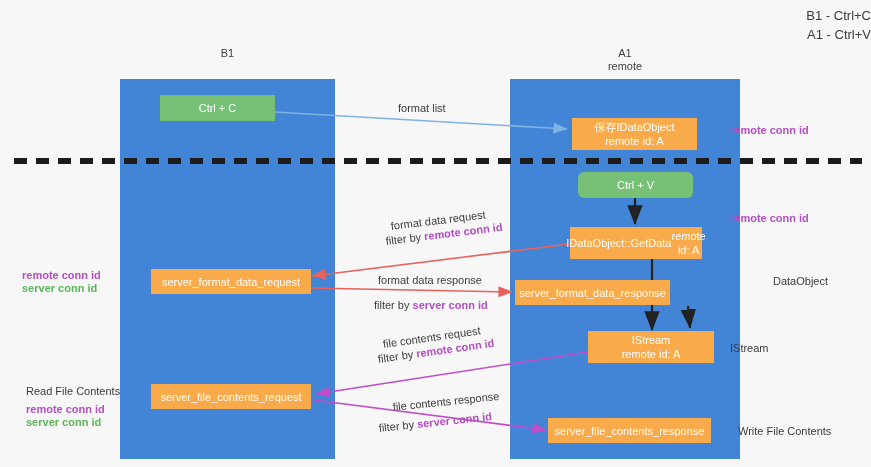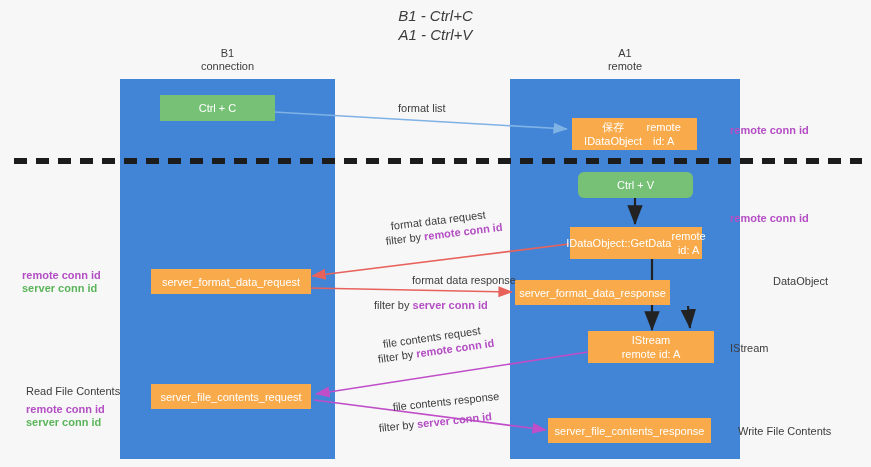--- a/index.html
+++ b/index.html
@@ -8,22 +8,22 @@
     background:#f7f7f7;
     font-family:"Liberation Sans","DejaVu Sans",sans-serif;
     position:relative;overflow:hidden;
     -webkit-font-smoothing:antialiased;
   }
   .canvas{position:absolute;inset:0;}
 
   
   .title{
     position:absolute;left:0;right:0;top:6px;
-    text-align:center;color:#3c3c3c;
-    font-size:15px;line-height:19px;font-style:italic;
+    text-align:right;color:#3c3c3c;
+    font-size:13px;line-height:19px;
   }
 
   
   .lane-head{
     position:absolute;text-align:center;color:#3c3c3c;
     font-size:11px;line-height:13px;
   }
 
   
   .lane{position:absolute;background:#4285d6;}
@@ -62,21 +62,20 @@
 
 <div class="canvas">
 
   <div class="title">
     <div>B1 - Ctrl+C</div>
     <div>A1 - Ctrl+V</div>
   </div>
 
   <div class="lane-head" style="left:120px;top:47px;width:215px;">
     <div>B1</div>
-    <div>connection</div>
   </div>
   <div class="lane-head" style="left:510px;top:47px;width:230px;">
     <div>A1</div>
     <div>remote</div>
   </div>
 
   <div class="lane" style="left:120px;top:79px;width:215px;height:380px;"></div>
   <div class="lane" style="left:510px;top:79px;width:230px;height:380px;"></div>
 
   <svg class="overlay">
@@ -111,21 +110,21 @@
 
     <line x1="588" y1="352" x2="316" y2="394" stroke="#c04ec8" stroke-width="1.6" marker-end="url(#ah-mag)"></line>
 
     <line x1="314" y1="400" x2="546" y2="430" stroke="#c04ec8" stroke-width="1.6" marker-end="url(#ah-mag)"></line>
   </svg>
 
   <div class="node green" style="left:160px;top:95px;width:115px;height:26px;">
     <span>Ctrl + C</span>
   </div>
 
-  <div class="node orange" style="left:572px;top:118px;width:125px;height:32px;flex-direction:row;">
+  <div class="node orange" style="left:572px;top:118px;width:125px;height:32px;flex-direction:column;">
     <span>保存IDataObject</span>
     <span>remote id: A</span>
   </div>
 
   <div class="node green" style="left:578px;top:172px;width:115px;height:26px;border-radius:6px;">
     <span>Ctrl + V</span>
   </div>
 
   <div class="node orange" style="left:570px;top:227px;width:132px;height:32px;flex-direction:row;">
     <span>IDataObject::GetData</span>
@@ -153,21 +152,21 @@
     <span>server_file_contents_request</span>
   </div>
 
   <div class="edgelabel" style="left:398px;top:101px;">format list</div>
 
   <div class="edgelabel" style="left:390px;top:219px;transform:rotate(-7deg);transform-origin:left top;">format data request</div>
   <div class="edgelabel" style="left:385px;top:234px;transform:rotate(-7deg);transform-origin:left top;">
     <span class="k-plain">filter by </span><span class="k-purple">remote conn id</span>
   </div>
 
-  <div class="edgelabel" style="left:412px;top:273px;">format data response</div>
+  <div class="edgelabel" style="left:378px;top:273px;">format data response</div>
   <div class="edgelabel" style="left:374px;top:298px;">
     <span class="k-plain">filter by </span><span class="k-purple">server conn id</span>
   </div>
 
   <div class="edgelabel" style="left:382px;top:337px;transform:rotate(-8deg);transform-origin:left top;">file contents request</div>
   <div class="edgelabel" style="left:377px;top:352px;transform:rotate(-8deg);transform-origin:left top;">
     <span class="k-plain">filter by </span><span class="k-purple">remote conn id</span>
   </div>
 
   <div class="edgelabel" style="left:392px;top:400px;transform:rotate(-6deg);transform-origin:left top;">file contents response</div>

